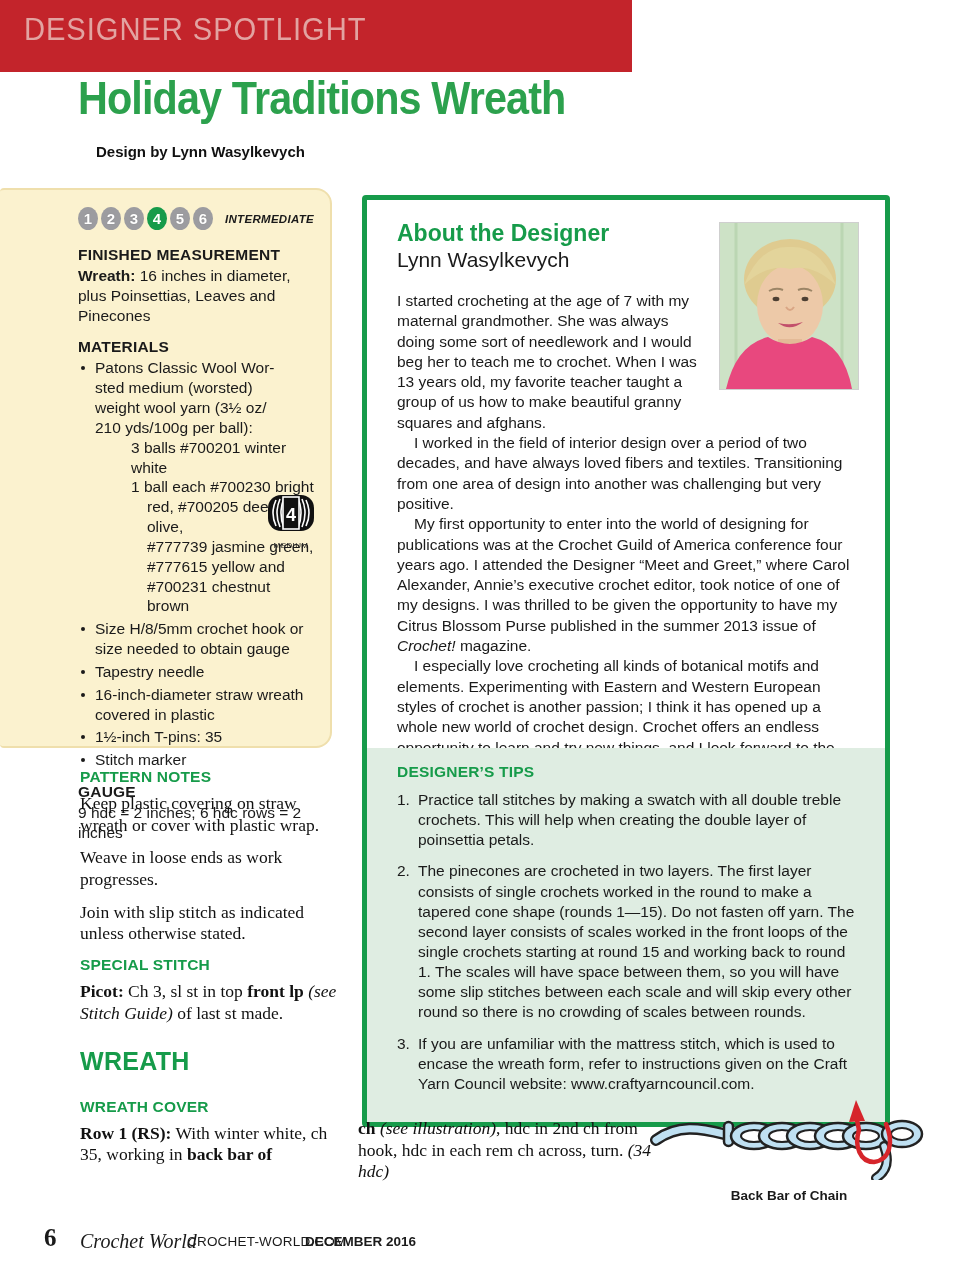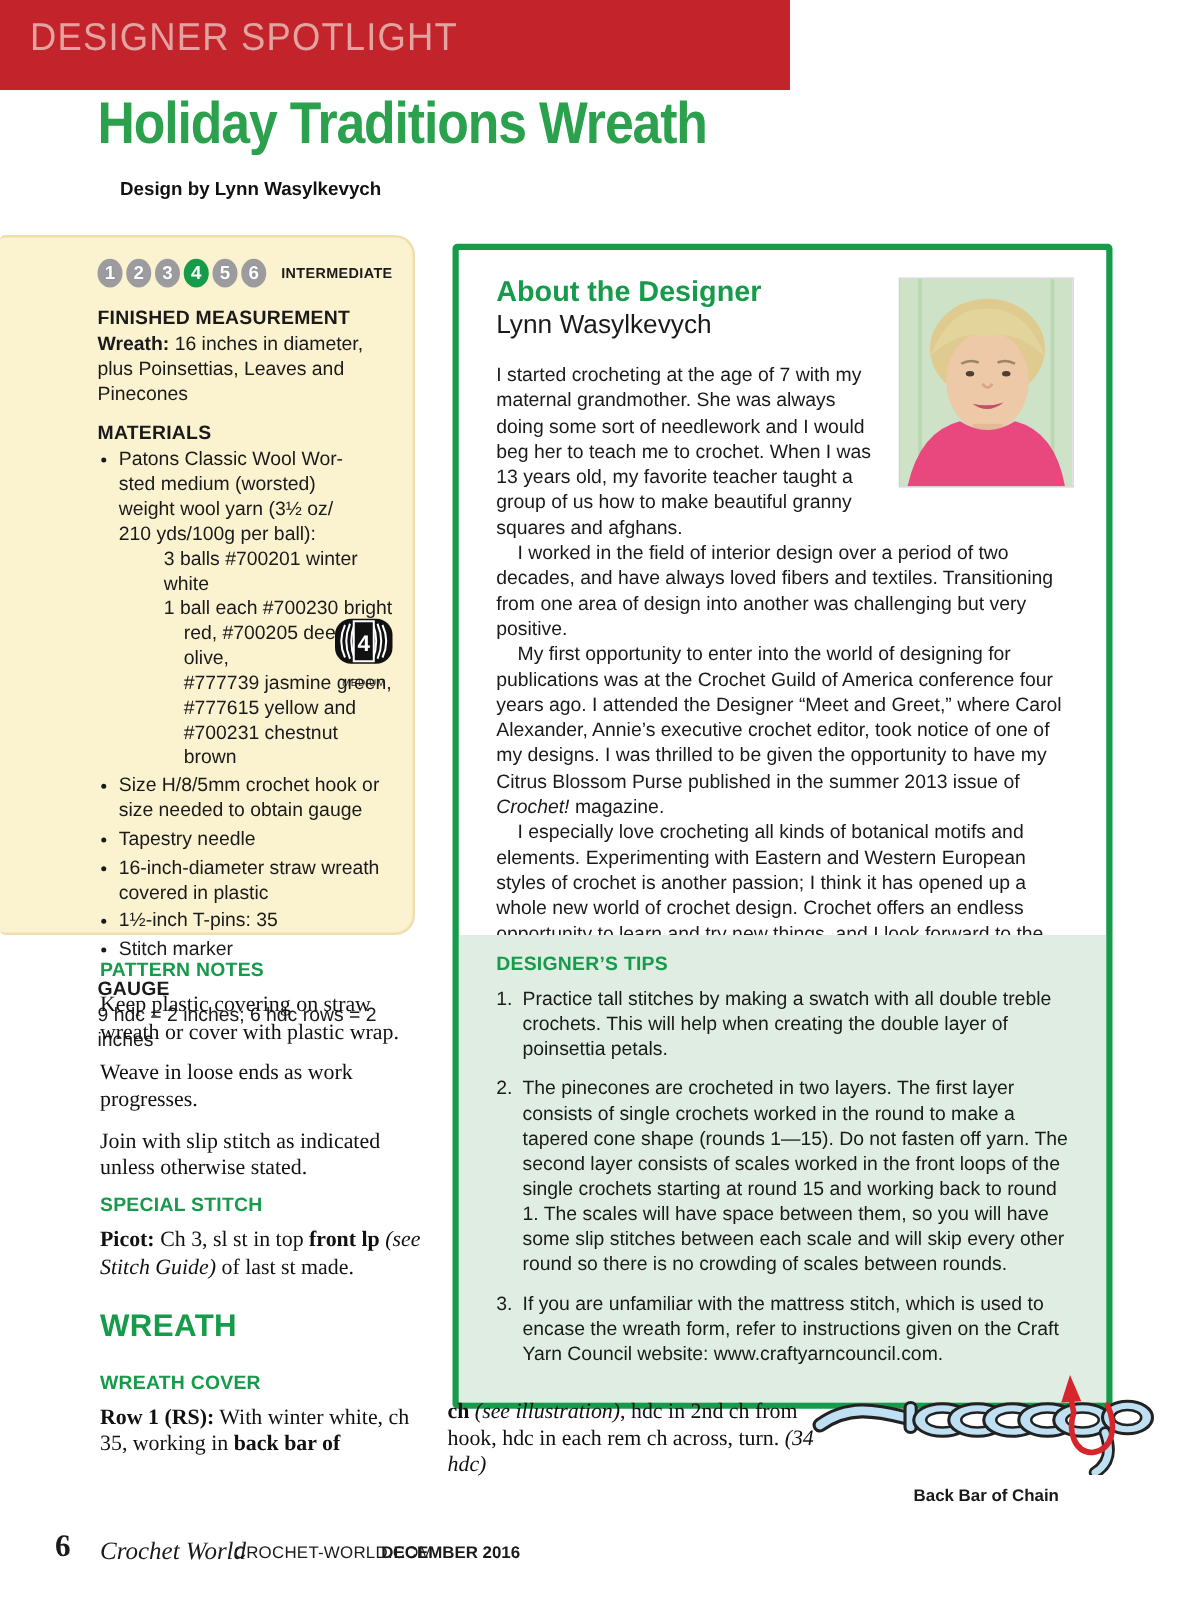--- a/index.html
+++ b/index.html
@@ -20,21 +20,21 @@
 
   
   .sidebar{position:absolute;left:0;top:188px;width:332px;height:560px;box-sizing:border-box;
            background:var(--sidebar-bg,#FBF2CF);border:2px solid #EFDFAC;border-left:none;
            border-radius:4px 16px 16px 4px;padding:13px 16px 0 78px;}
   .skill-row{display:flex;align-items:center;gap:3px;margin:4px 0 16px 0;}
   .skill-circle{width:23px;height:23px;border-radius:50%;background:#9C9CA0;color:#fff;
                 font-weight:700;font-size:15px;display:flex;align-items:center;justify-content:center;
                 text-shadow:0 0 1px #777;}
   .skill-circle.active{background:var(--accent-green,#169B4A);text-shadow:none;}
-  .skill-label{font-size:11.5px;font-weight:700;margin-left:9px;letter-spacing:.3px;}
+  .skill-label{font-size:11.5px;font-weight:700;margin-left:9px;letter-spacing:.3px;font-style:italic;}
 
   .side-heading{font-size:15.5px;font-weight:700;letter-spacing:.2px;margin:13px 0 2px 0;}
   .side-text{font-size:15.5px;line-height:1.28;}
   .b{font-weight:700;} .i{font-style:italic;}
 
   .materials-wrap{position:relative;}
   .bullet{position:relative;padding-left:17px;font-size:15.5px;line-height:1.28;margin-bottom:3px;}
   .bullet::before{content:"";position:absolute;left:3px;top:8px;width:4px;height:4px;border-radius:50%;background:#1a1a1a;}
   .ml{font-size:15.5px;line-height:1.28;}
   .ind1{margin-left:36px;} .ind2{margin-left:52px;}

